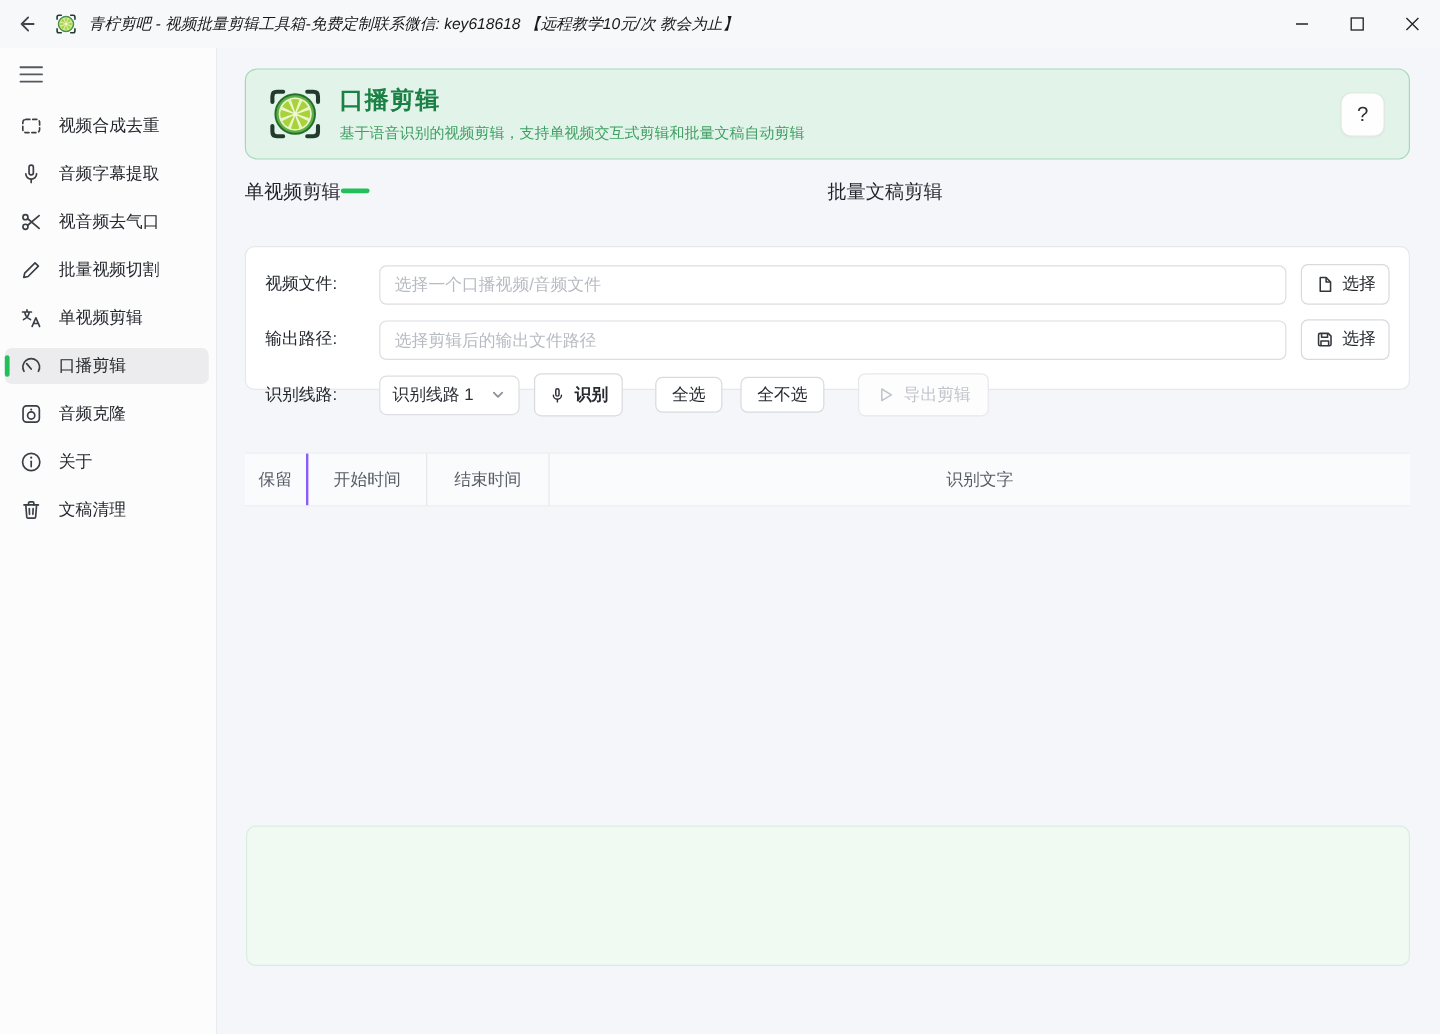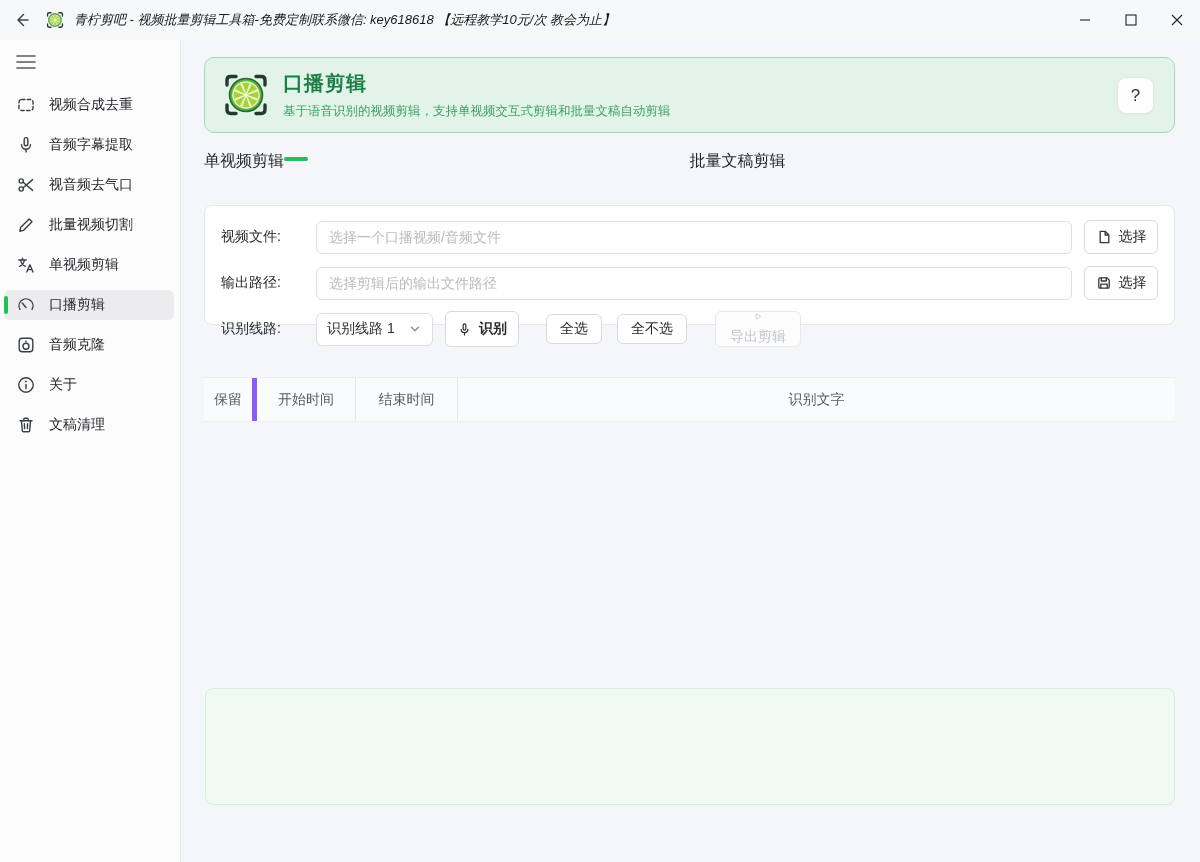--- a/index.html
+++ b/index.html
@@ -104,30 +104,30 @@
     width:117px;height:33px;border:1px solid #dcdee3;border-radius:6px;
     display:flex;align-items:center;justify-content:space-between;
     padding:0 10px;font-size:14px;color:#2b2e33;background:#fff;cursor:pointer;flex:none;
   }
   .recognize-btn{width:74px;height:36px;margin-left:12px;font-weight:700;}
   .small-btn{height:30px;padding:0 13px;}
   .sel-all{margin-left:27px;}
   .sel-none{margin-left:15px;}
   .export-btn{
     height:36px;padding:0 14px;margin-left:28px;
-    color:#c0c4ca;border-color:#e6e8ec;background:#fdfdfe;cursor:default;flex-direction:column;
+    color:#c0c4ca;border-color:#e6e8ec;background:#fdfdfe;cursor:default;
   }
 
   .table-header{
     position:absolute;left:23px;top:337px;width:971px;height:45px;
     background:#fafbfd;border-top:1px solid #eceef2;border-bottom:1px solid #eceef2;
     display:flex;font-size:14px;color:#565c66;
   }
   .th-col{display:flex;align-items:center;justify-content:center;height:100%;}
-  .th-keep{width:53px;border-right:5px solid #8b5cf6;}
+  .th-keep{width:53px;border-right:2px solid #8b5cf6;}
   .th-start{width:99px;border-right:1px solid #e5e7ec;}
   .th-end{width:102px;border-right:1px solid #e5e7ec;}
   .th-text{flex:1;}
 
   .result-box{
     position:absolute;left:24px;top:648px;width:970px;height:117px;
     background:var(--result-box-bg);border:1px solid var(--result-box-border);
     border-radius:8px;
   }
 </style>

